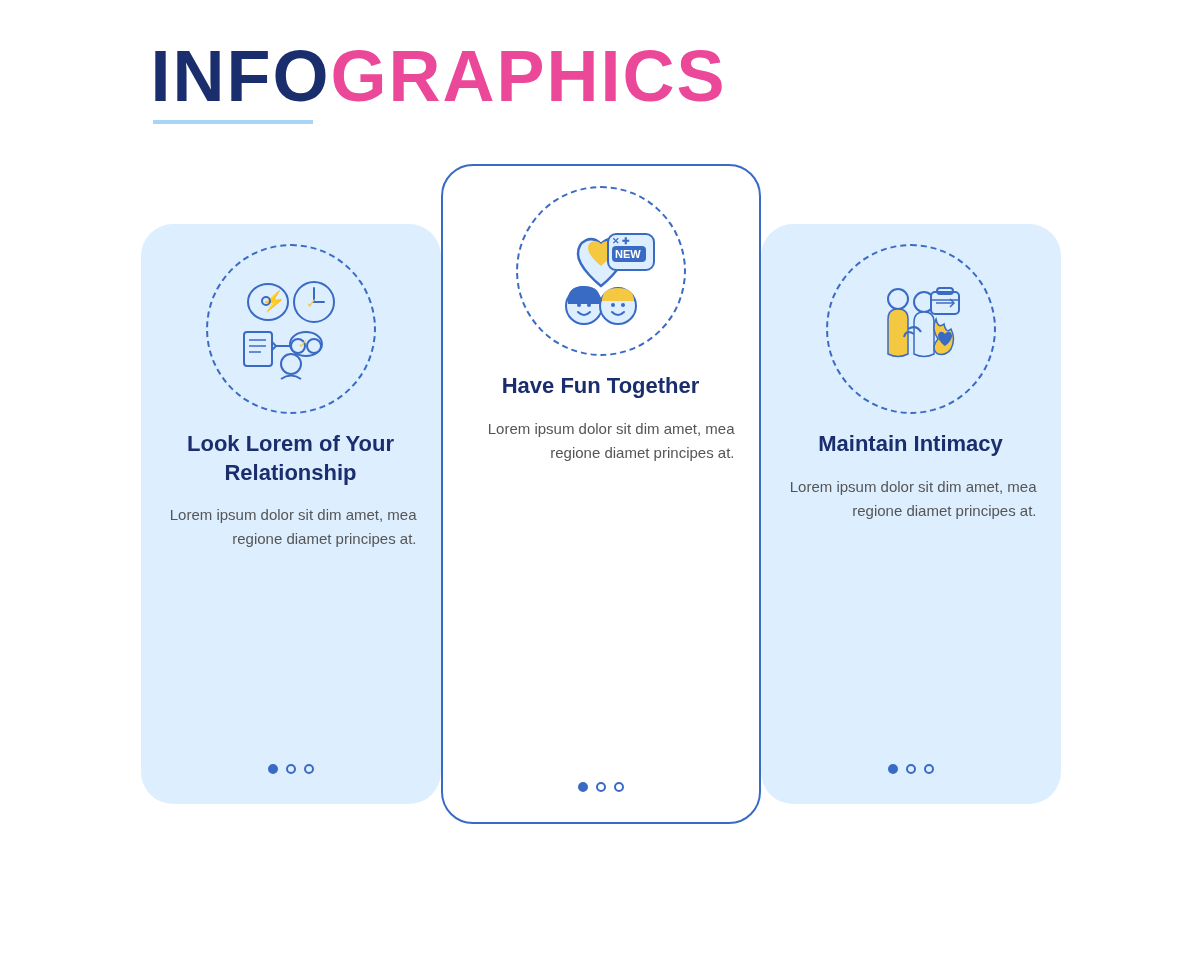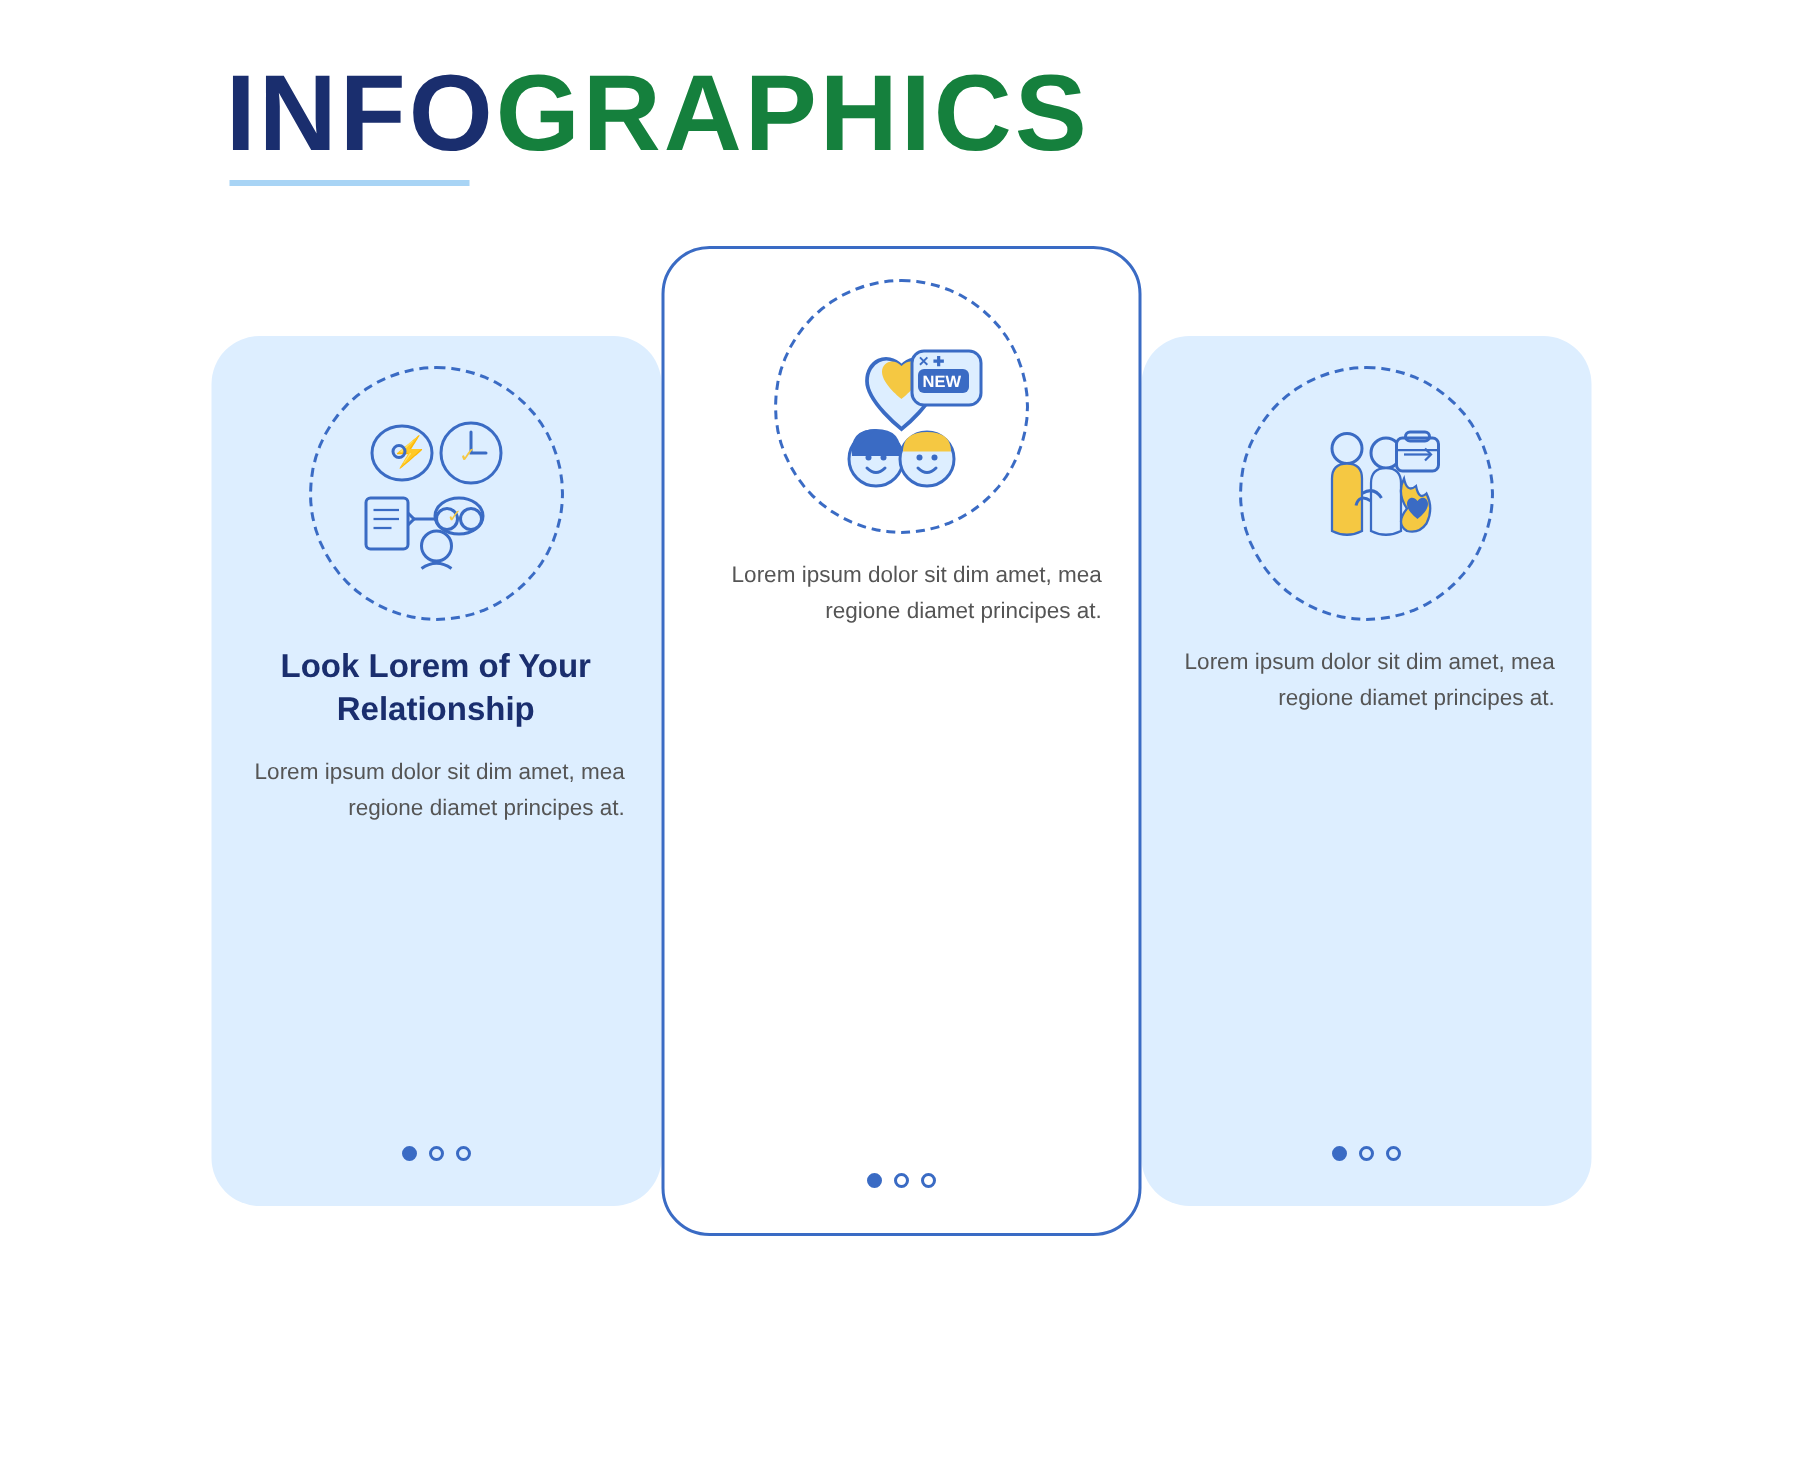--- a/index.html
+++ b/index.html
@@ -23,21 +23,21 @@
     .header-title {
       font-size: 72px;
       font-weight: 900;
       letter-spacing: 2px;
       line-height: 1;
     }
     .header-info {
       color: #1a2e6e;
     }
     .header-graphics {
-      color: #15803d;
+      color: #ec4899;
     }
     .header-underline {
       width: 160px;
       height: 4px;
       background: #a8d4f5;
       margin-top: 8px;
       margin-left: 2px;
     }
 
     
@@ -255,20 +255,21 @@
 
         <circle cx="82" cy="100" r="18" fill="#ddeeff" stroke="#3a6bc4" stroke-width="2"></circle>
 
         <path d="M66,95 Q66,82 82,82 Q98,82 98,95" fill="#f5c842" stroke="none"></path>
 
         <circle cx="77" cy="99" r="2" fill="#3a6bc4"></circle>
         <circle cx="87" cy="99" r="2" fill="#3a6bc4"></circle>
         <path d="M76,106 Q82,112 88,106" fill="none" stroke="#3a6bc4" stroke-width="2" stroke-linecap="round"></path>
       </svg>
     </div>
+    <div class="card-title">Have Fun Together</div>
     <div class="card-body">Lorem ipsum dolor sit dim amet, mea regione diamet principes at.</div>
     <div class="card-dots">
       <div class="dot filled"></div>
       <div class="dot"></div>
       <div class="dot"></div>
     </div>
   </div>
 
   <div class="card card-side">
     <div class="icon-circle">
@@ -288,20 +289,21 @@
         <line x1="85" y1="36" x2="113" y2="36" stroke="#3a6bc4" stroke-width="1.5"></line>
 
         <line x1="90" y1="39" x2="108" y2="39" stroke="#3a6bc4" stroke-width="1.5"></line>
         <polyline points="104,35 108,39 104,43" stroke="#3a6bc4" stroke-width="1.5" fill="none"></polyline>
 
         <path d="M92,75 Q85,65 90,55 Q92,65 98,60 Q100,70 105,65 Q110,75 105,85 Q100,92 92,90 Q84,85 92,75 Z" fill="#f5c842" stroke="#3a6bc4" stroke-width="1.5"></path>
 
         <path d="M92,72 C92,68 96,66 99,70 C102,66 106,68 106,72 C106,77 99,82 99,82 C99,82 92,77 92,72 Z" fill="#3a6bc4" stroke="none"></path>
       </svg>
     </div>
+    <div class="card-title">Maintain Intimacy</div>
     <div class="card-body">Lorem ipsum dolor sit dim amet, mea regione diamet principes at.</div>
     <div class="card-dots">
       <div class="dot filled"></div>
       <div class="dot"></div>
       <div class="dot"></div>
     </div>
   </div>
 
 </div>
 

